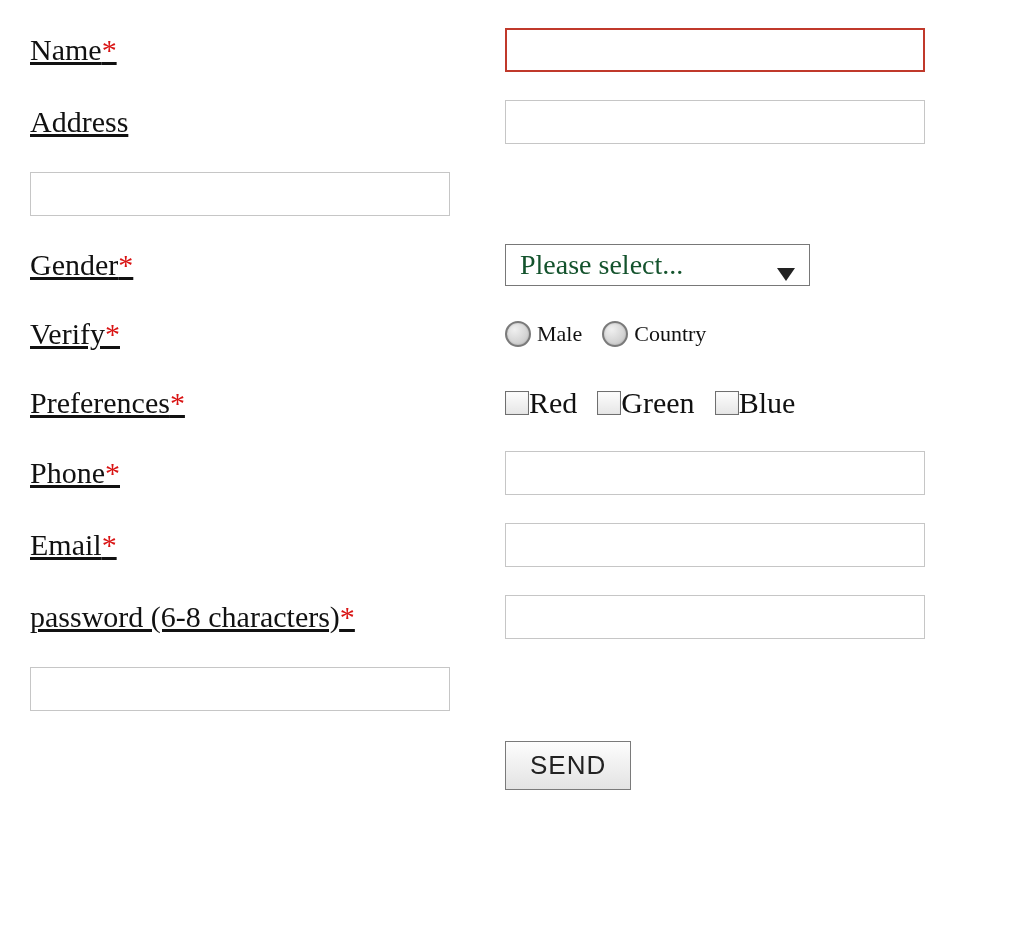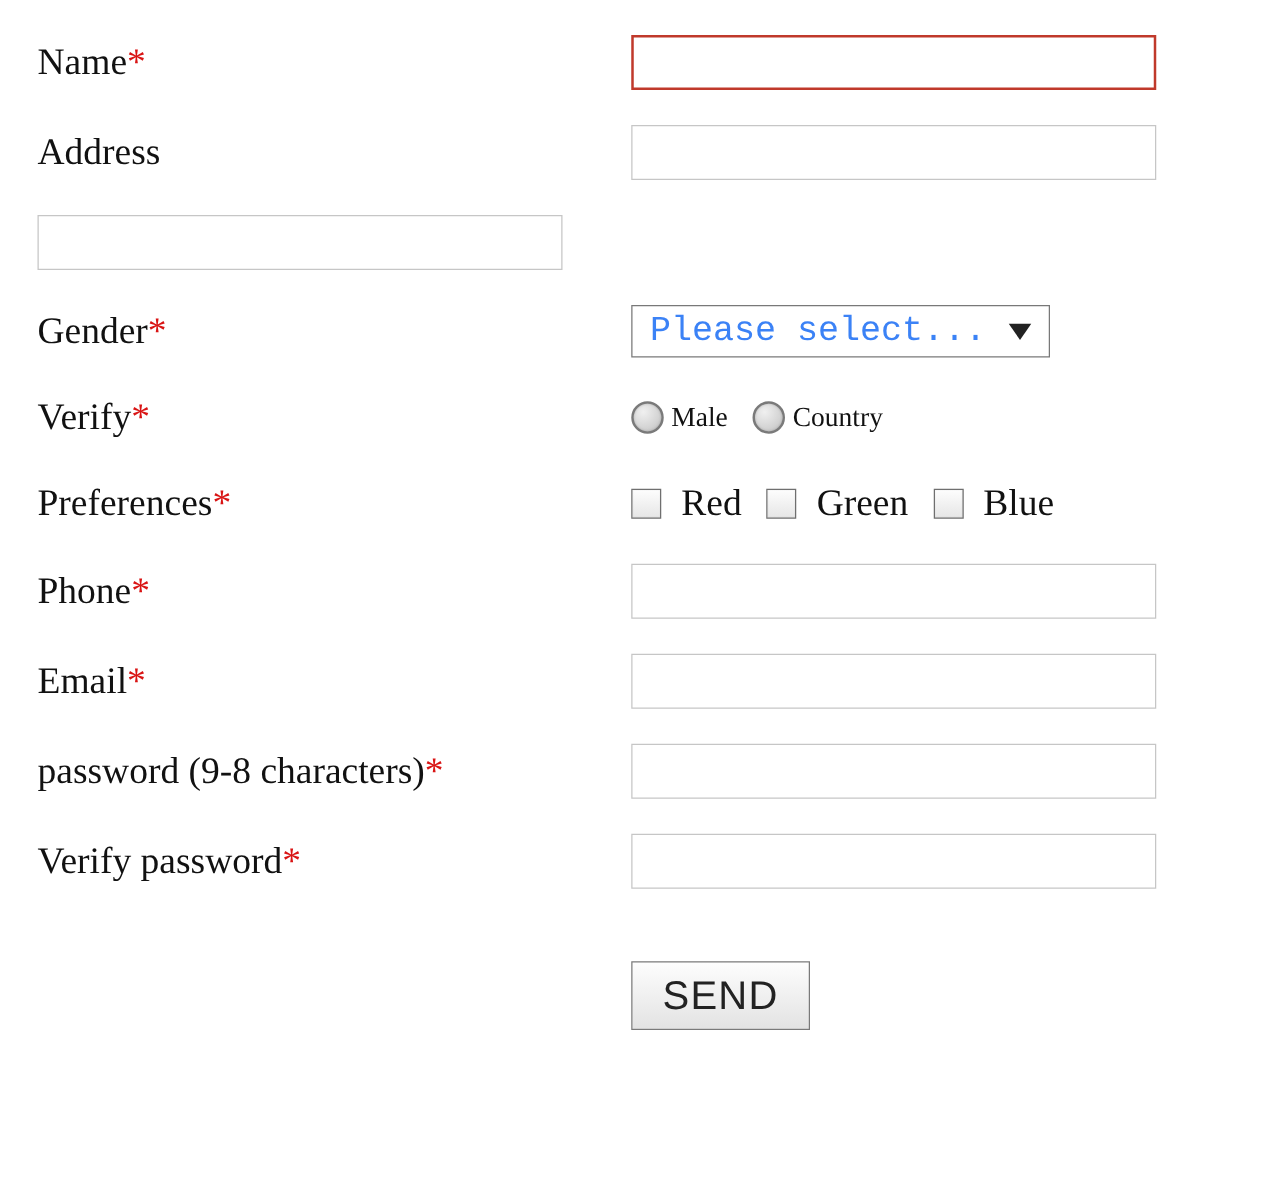--- a/index.html
+++ b/index.html
@@ -19,20 +19,21 @@
     align-items: center;
     margin: 18px 0 28px 0;
   }
   .btn-row {
     margin-top: 30px;
   }
   .label-col {
     width: 475px;
     flex: 0 0 475px;
     line-height: 1.35;
+    text-decoration: underline;
   }
   .field-col {
     flex: 1 1 auto;
     display: flex;
     align-items: center;
     gap: 20px;
     font-family: "Times New Roman", Times, serif;
   }
   .req {
     color: #d91414;
@@ -47,28 +48,28 @@
     font-size: 22px;
     font-family: Arial, Helvetica, sans-serif;
   }
   .text-input.error {
     border: 2px solid #c0392b;
   }
 
   
   .select {
     display: inline-flex;
-    align-items: center;
+    align-items: flex-end;
     justify-content: space-between;
     border: 1px solid #787878;
     background: #fff;
     padding: 4px 14px 4px 14px;
-    font-family: Liberation Mono, monospace;
+    font-family: Liberation Serif, serif;
     font-size: 28px;
-    color: #3b82f6;
+    color: #14532d;
     min-width: 275px;
     height: 32px;
     cursor: pointer;
   }
   .select .caret {
     margin-left: 18px;
     width: 0;
     height: 0;
     border-left: 9px solid transparent;
     border-right: 9px solid transparent;
@@ -86,42 +87,41 @@
     width: 22px;
     height: 22px;
     border: 2px solid #7a7a7a;
     border-radius: 50%;
     background: radial-gradient(circle at 35% 30%, #f0f0f0 0%, #d4d4d4 60%, #bdbdbd 100%);
     box-shadow: inset 0 0 2px rgba(0,0,0,0.2);
   }
   .cb {
     display: inline-flex;
     align-items: center;
-    gap: 16px;
+    gap: 0;
     font-size: 30px;
   }
   .cb .box {
     width: 22px;
     height: 22px;
     border: 1px solid #6f6f6f;
     background: linear-gradient(#fdfdfd, #e6e6e6);
     box-shadow: inset 0 0 1px rgba(0,0,0,0.15);
   }
 
   
   .btn {
     font-family: Arial, Helvetica, sans-serif;
-    font-size: 32px;
+    font-size: 26px;
     letter-spacing: 1px;
     color: #222;
     padding: 8px 24px;
     border: 1px solid #7a7a7a;
     background: linear-gradient(#fdfdfd, #e3e3e3);
     cursor: pointer;
-    margin-top: 28px;
   }
 </style>
 </head>
 <body>
 
 <div class="form">
 
   <div class="row">
     <div class="label-col">
       <span>Name</span><span class="req">*</span>
@@ -207,31 +207,28 @@
     <div class="label-col">
       <span>Email</span><span class="req">*</span>
     </div>
     <div class="field-col">
       <input class="text-input" type="text" style="">
     </div>
   </div>
 
   <div class="row">
     <div class="label-col">
-      <span>password (9-8 characters)</span><span class="req">*</span>
+      <span>password (6-8 characters)</span><span class="req">*</span>
     </div>
     <div class="field-col">
       <input class="text-input" type="password" style="">
     </div>
   </div>
 
   <div class="row">
-    <div class="label-col">
-      <span>Verify password</span><span class="req">*</span>
-    </div>
     <div class="field-col">
       <input class="text-input" type="password" style="">
     </div>
   </div>
 
   <div class="row btn-row">
     <div class="label-col"></div>
     <div class="field-col">
       <button class="btn">SEND</button>
     </div>

